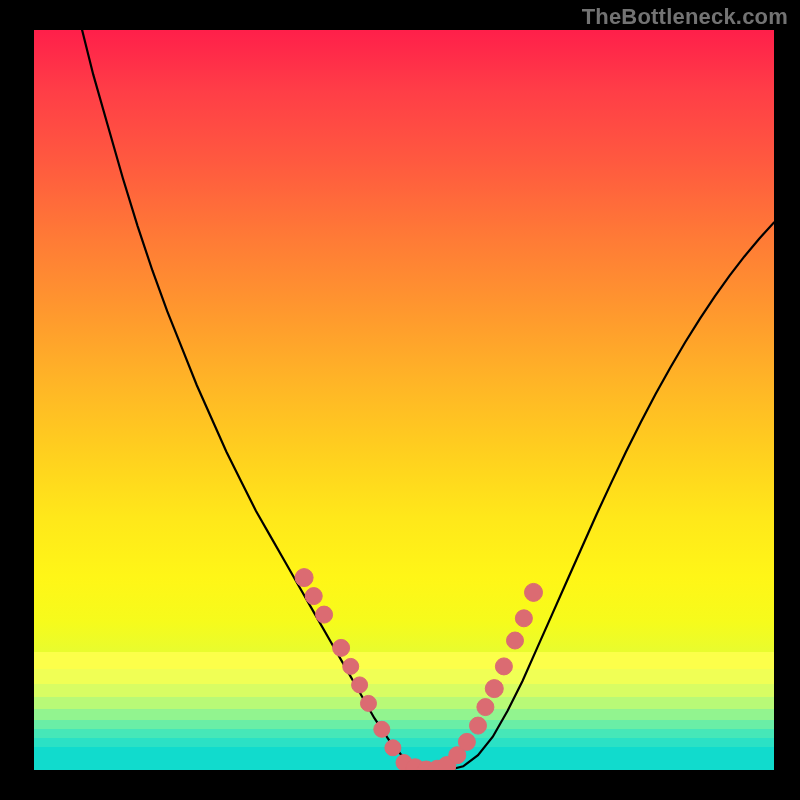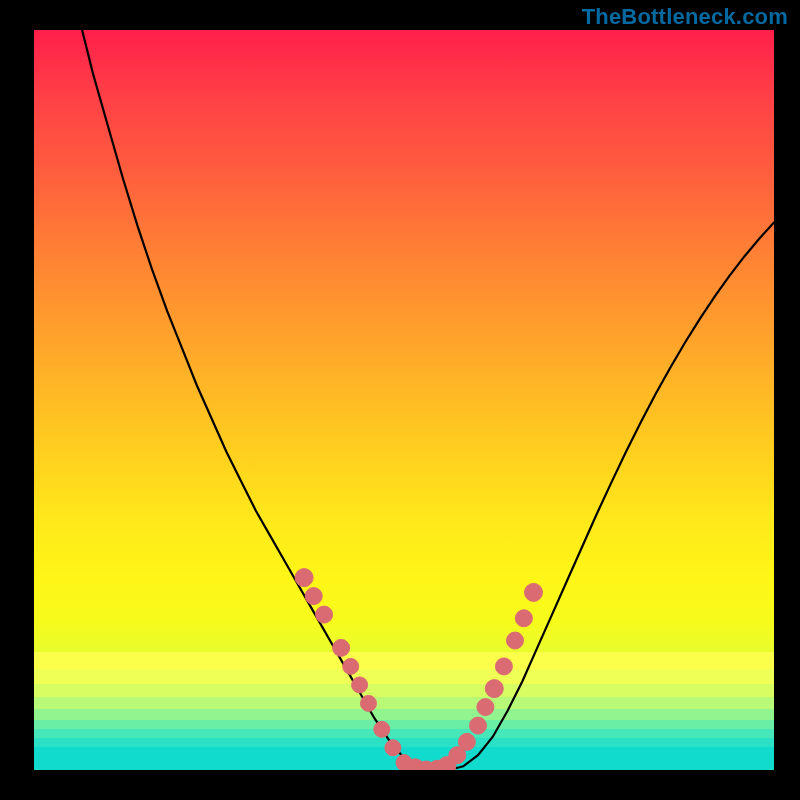--- a/index.html
+++ b/index.html
@@ -14,21 +14,21 @@
   .frame {
     position: relative;
     width: 800px;
     height: 800px;
     background: #000;
   }
   .watermark {
     position: absolute;
     top: 4px;
     right: 12px;
-    color: #0369a1;
+    color: #737373;
     font-size: 22px;
     font-weight: 600;
     letter-spacing: 0.2px;
     z-index: 5;
   }
   .plot-area {
     position: absolute;
     left: 34px;
     top: 30px;
     width: 740px;

